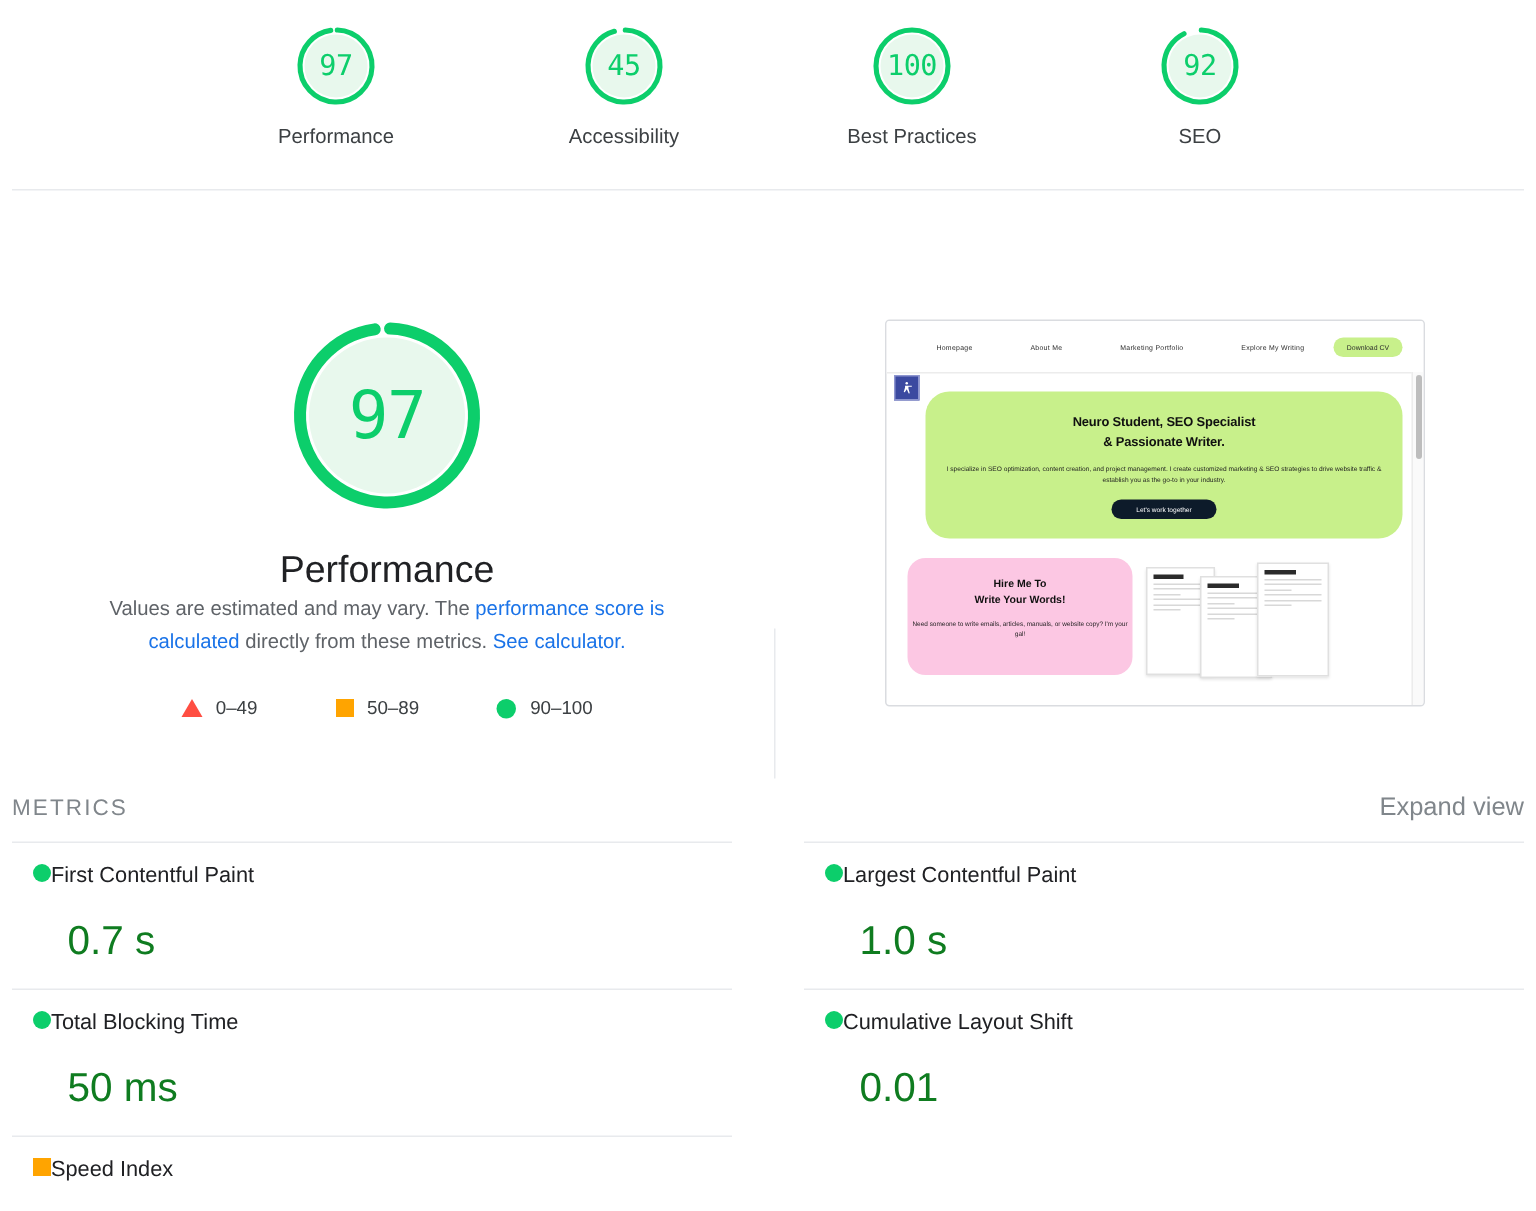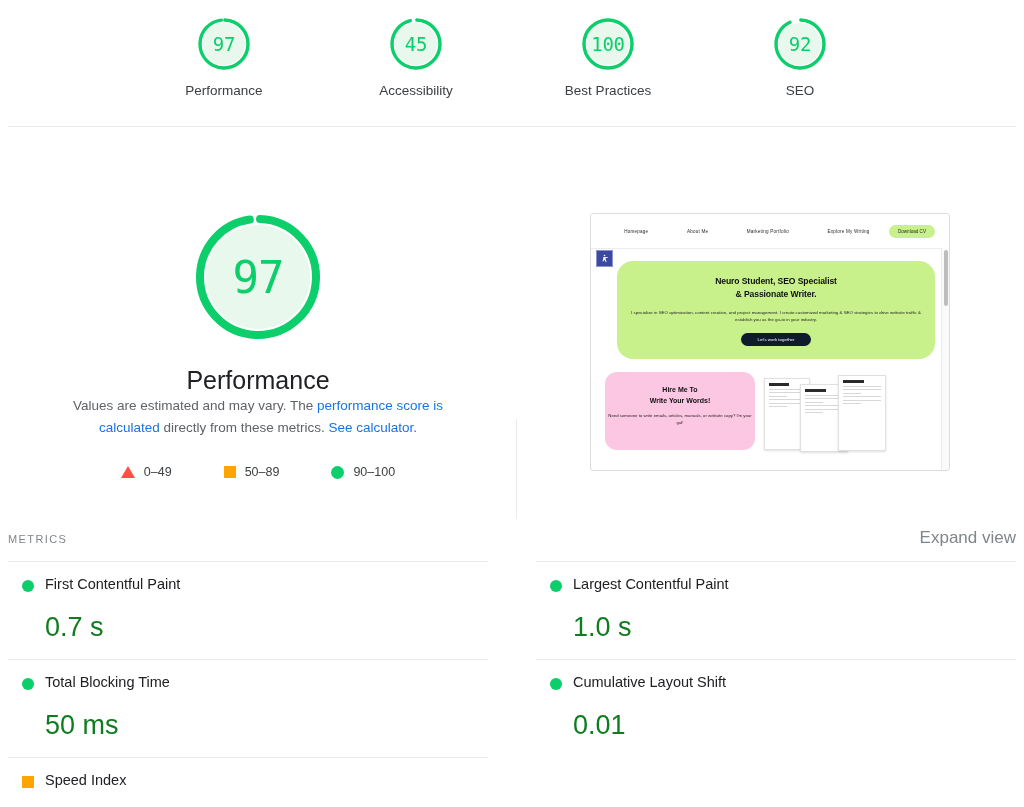--- a/index.html
+++ b/index.html
@@ -312,21 +312,21 @@
     left: 0;
     top: 528px;
     width: 1024px;
   }
   .metrics-head {
     display: flex;
     align-items: baseline;
     padding: 0 8px 0 8px;
   }
   .metrics-title {
-    font-size: 11px;
+    font-size: 15px;
     letter-spacing: 1.4px;
     color: #80868b;
     flex: 1;
   }
   .expand-view {
     font-size: 17px;
     color: #80868b;
     cursor: pointer;
   }
   .metrics-grid {
@@ -336,22 +336,22 @@
     column-gap: 48px;
     padding: 0 8px;
   }
   .metric {
     padding: 14px 0 16px 0;
     border-top: 1px solid #e8eaed;
     box-sizing: border-box;
   }
   .metric-head {
     display: flex;
-    align-items: flex-end;
-    gap: 11px;
+    align-items: flex-start;
+    gap: 0;
     padding-left: 14px;
   }
   .m-cir {
     width: 12px; height: 12px;
     border-radius: 50%;
     background: #0cce6b;
     flex: none;
   }
   .m-sq {
     width: 12px; height: 12px;

